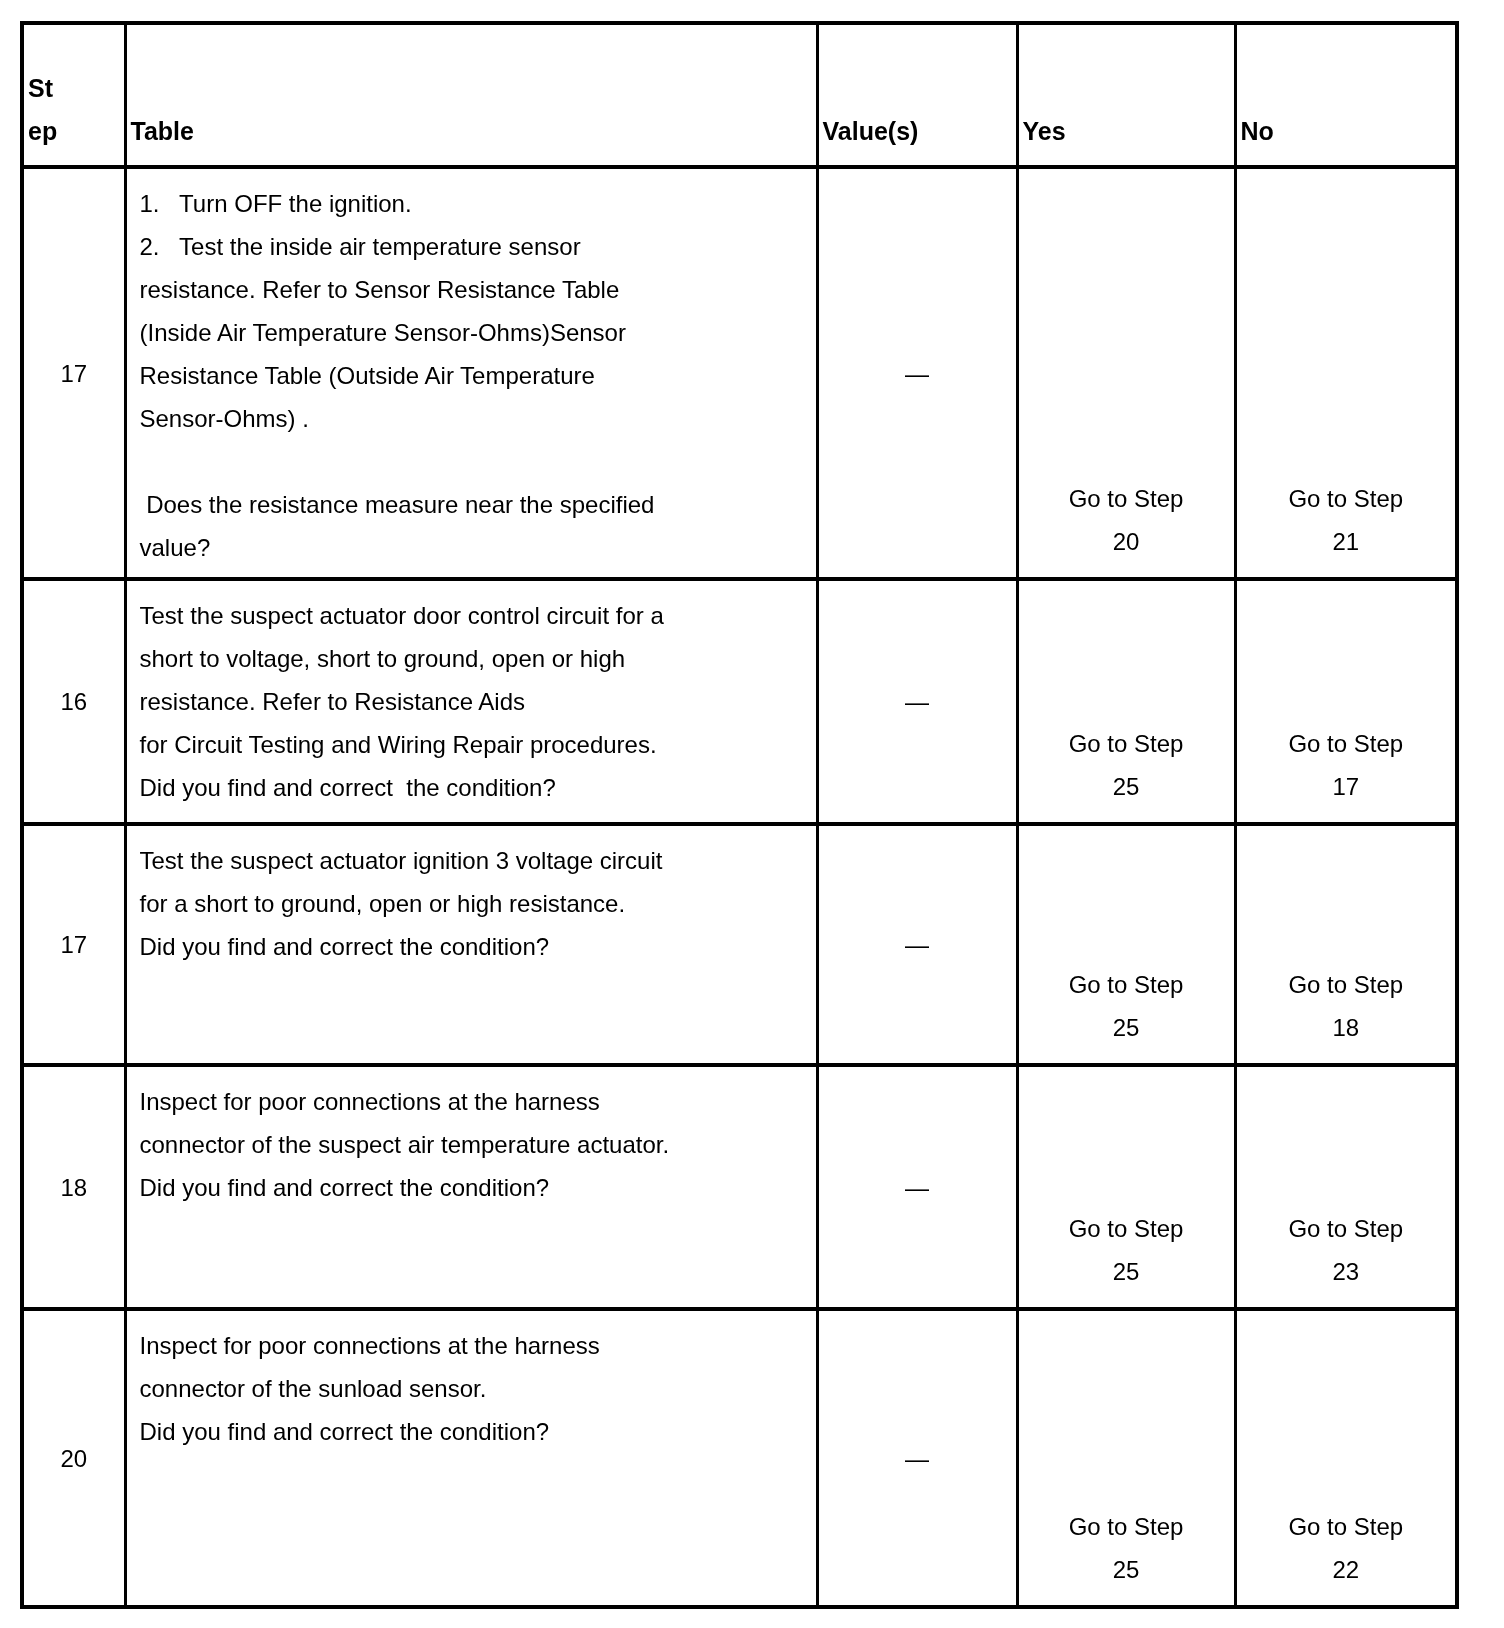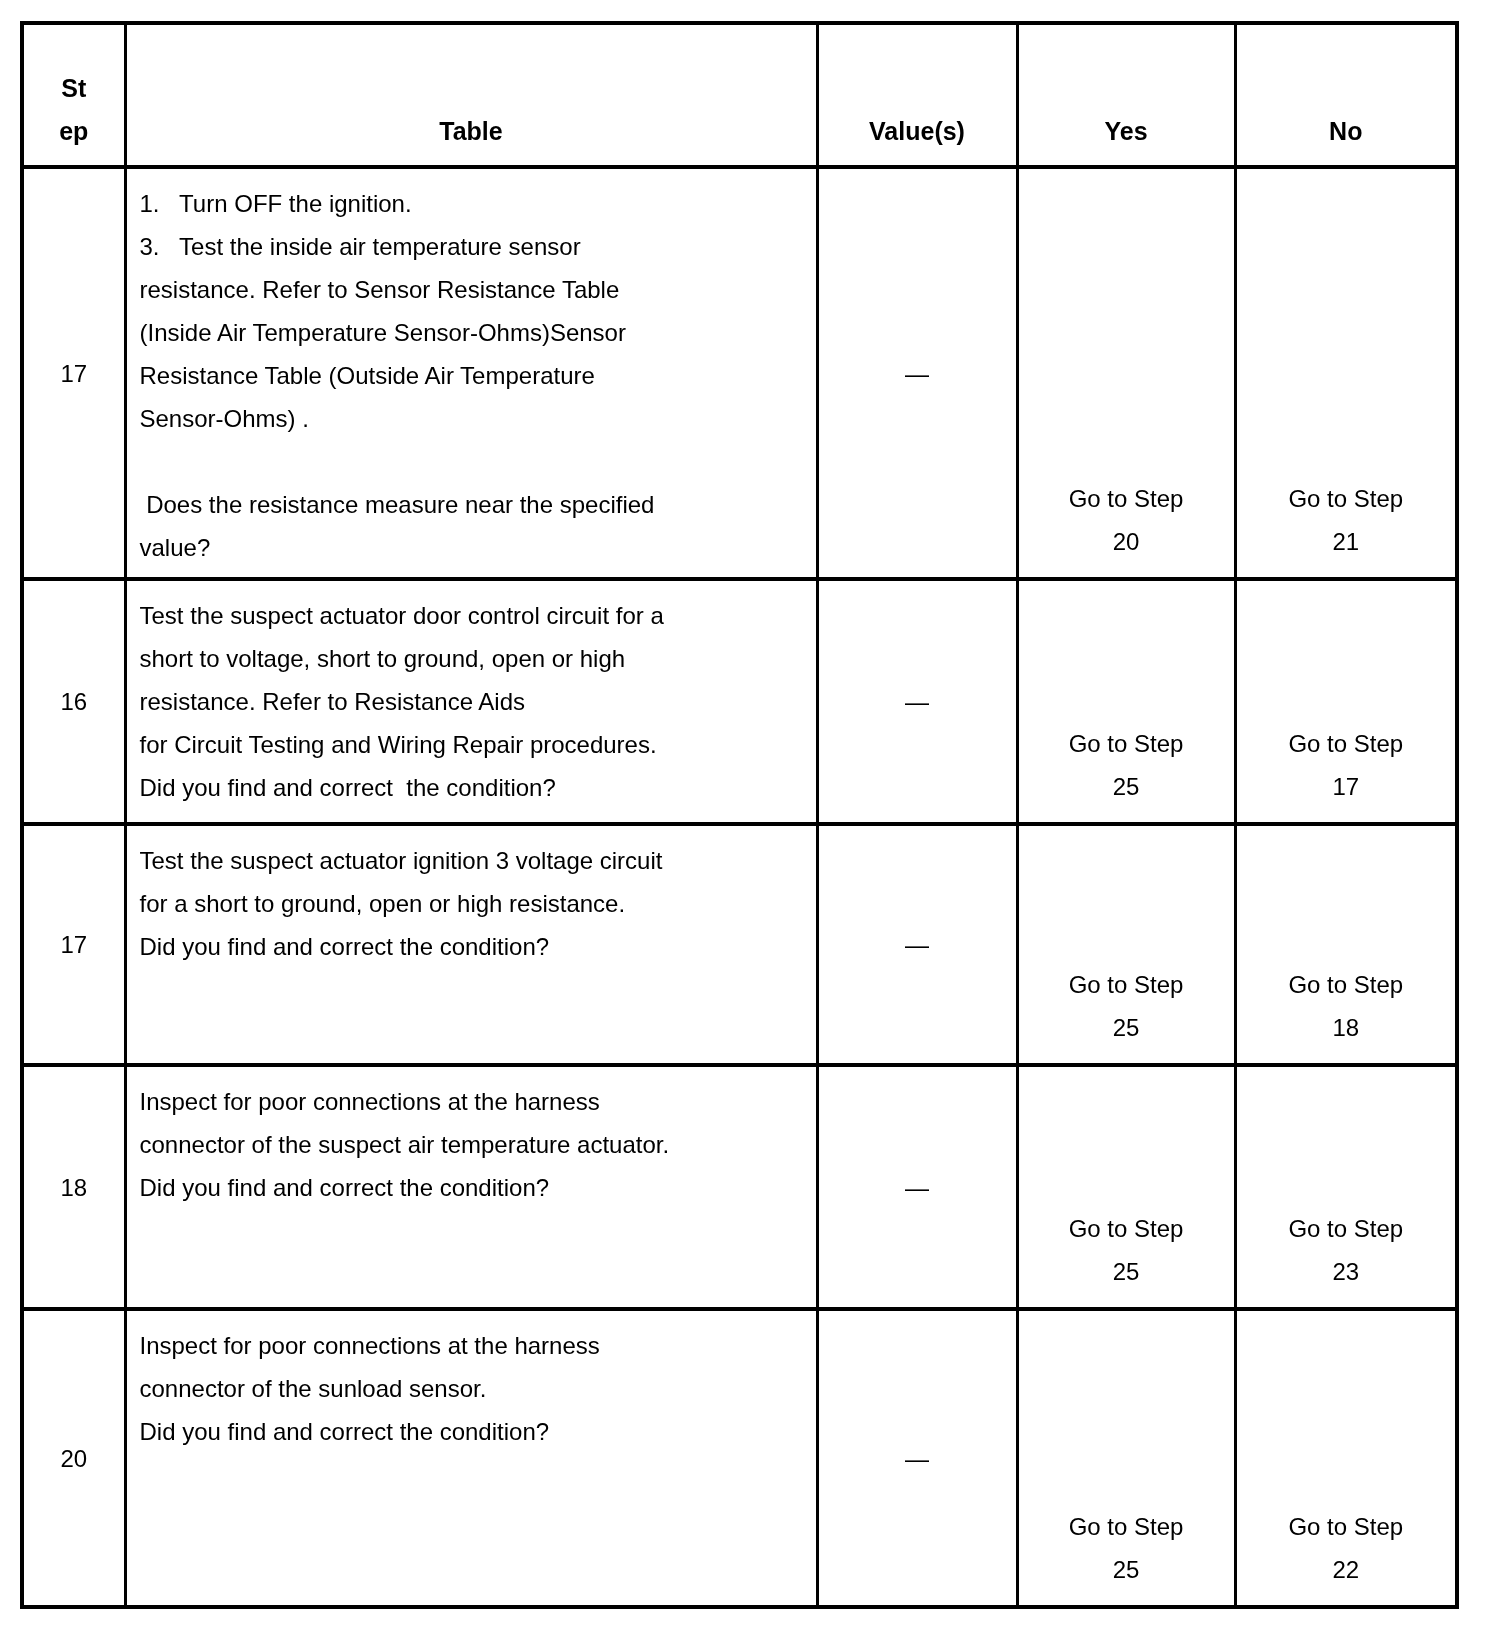--- a/index.html
+++ b/index.html
@@ -41,21 +41,21 @@
     line-height: 43px;
     overflow: hidden;
   }
 
   
   tr.r-head { height: 144px; }
   table.diag th {
     font-weight: bold;
     font-size: 25px;
     vertical-align: bottom;
-    text-align: center;
+    text-align: left;
     padding: 0 4px 12px 4px;
   }
 
   
   tr.r-15 { height: 412px; }
   tr.r-16 { height: 245px; }
   tr.r-17 { height: 241px; }
   tr.r-18 { height: 244px; }
   tr.r-19 { height: 298px; }
 
@@ -103,21 +103,21 @@
         <th>Value(s)</th>
         <th>Yes</th>
         <th>No</th>
       </tr>
     </thead>
     <tbody>
       <tr class="r-15">
         <td class="step">17</td>
         <td class="action">
             <div class="lines">1.   Turn OFF the ignition.
-3.   Test the inside air temperature sensor
+2.   Test the inside air temperature sensor
 resistance. Refer to Sensor Resistance Table
 (Inside Air Temperature Sensor-Ohms)Sensor
 Resistance Table (Outside Air Temperature
 Sensor-Ohms) .
 
  Does the resistance measure near the specified
 value?</div>
           </td>
         <td class="value">—</td>
         <td class="route">

